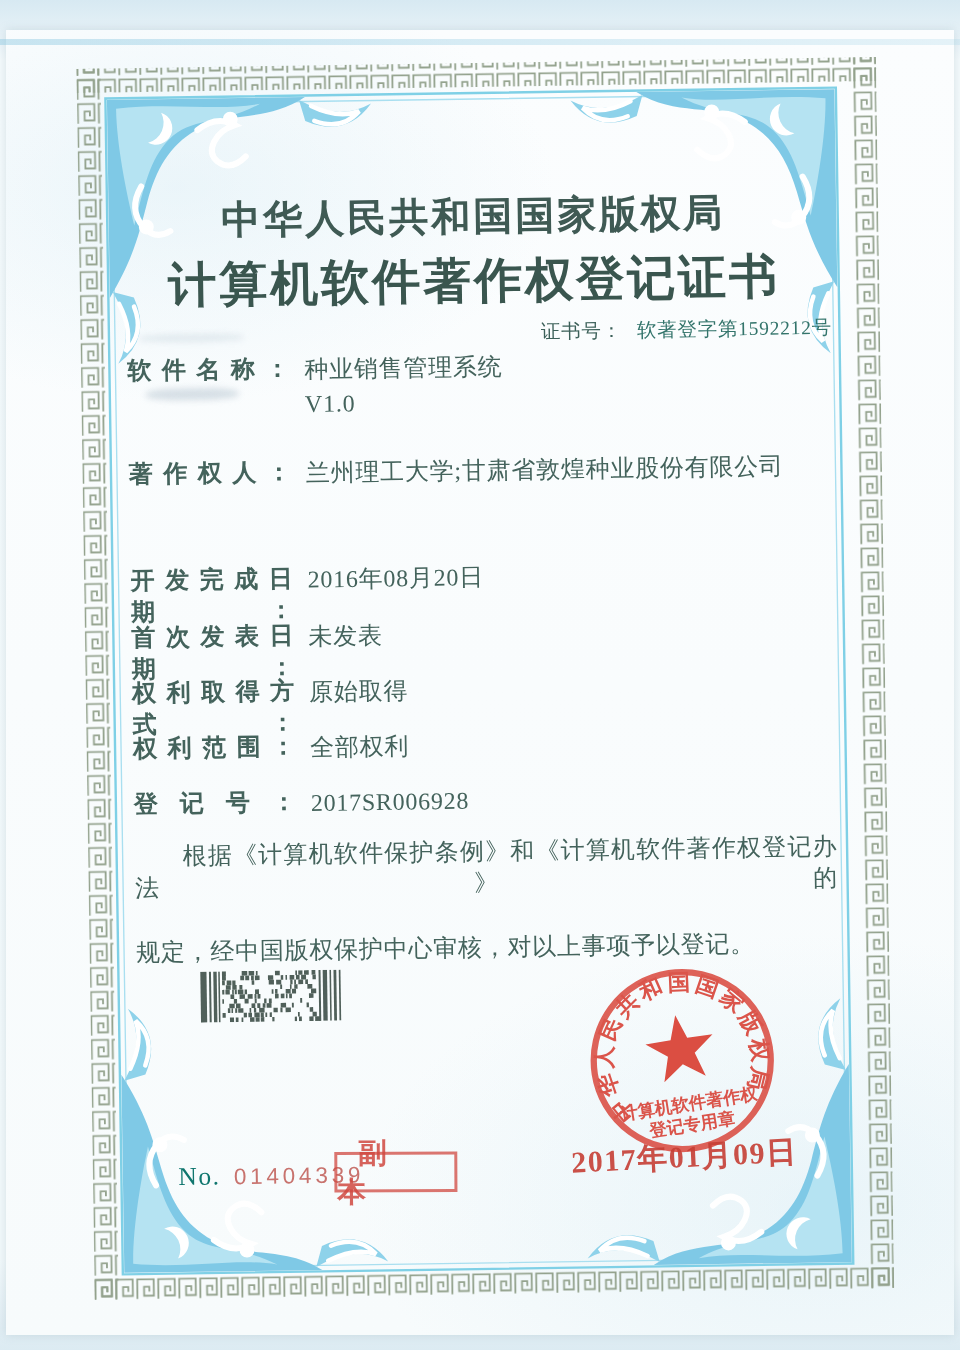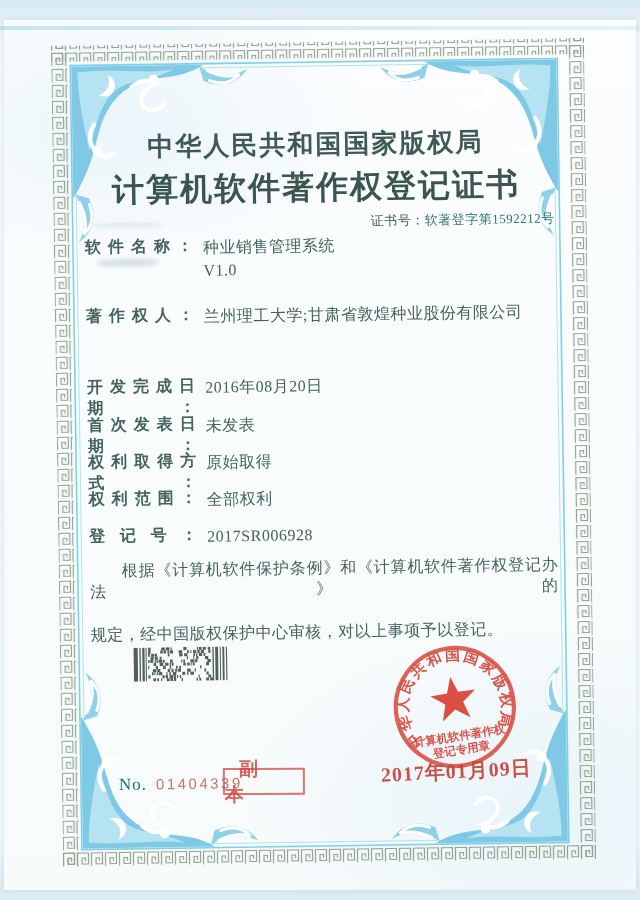--- a/index.html
+++ b/index.html
@@ -25,21 +25,21 @@
     position:absolute;left:0;right:0;top:127px;text-align:center;
     font-size:26px;font-weight:bold;letter-spacing:2px;color:#3f5a54;
   }
   .cert-title{
     position:absolute;left:0;right:0;top:166px;text-align:center;
     font-size:32px;font-weight:bold;letter-spacing:2px;color:#3a564f;
   }
   .certno-line{
     position:absolute;right:82px;top:213px;font-size:13px;color:#33746b;letter-spacing:.5px;
   }
-  .certno-line .lbl{color:#3c6059;}
+  .certno-line .lbl{margin-right:10px;color:#3c6059;}
 
   .row{position:absolute;left:88px;display:flex;align-items:flex-start;color:#44635c;}
   .row .lab{
     width:108px;flex:none;font-size:16px;font-weight:bold;
     text-align:justify;text-align-last:justify;color:#44635c;
   }
   .row .val{font-size:16px;margin-left:10px;letter-spacing:.5px;white-space:pre-line;line-height:1.45;}
   .r1{top:234px;} .r2{top:303px;} .r3{top:374px;} .r4{top:412px;} .r5{top:449px;} .r6{top:486px;} .r7{top:523px;}
 
   .statement{position:absolute;left:88px;right:84px;top:558px;color:#44635c;font-size:16px;}

